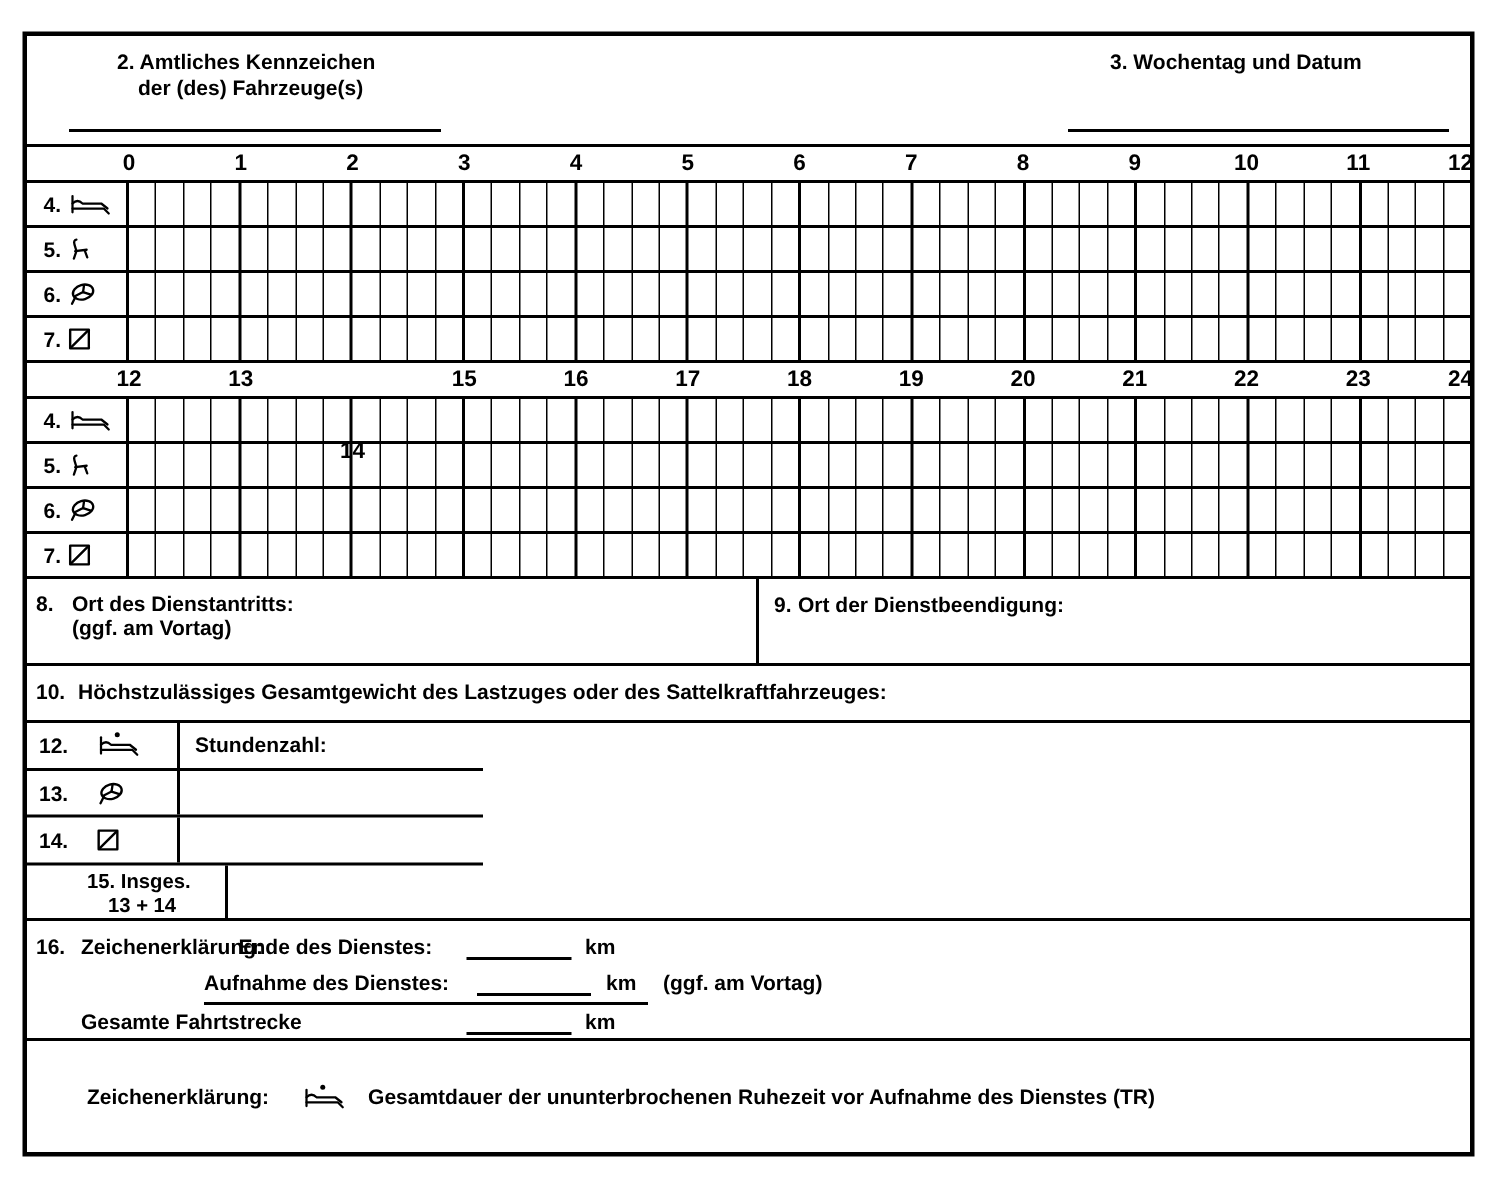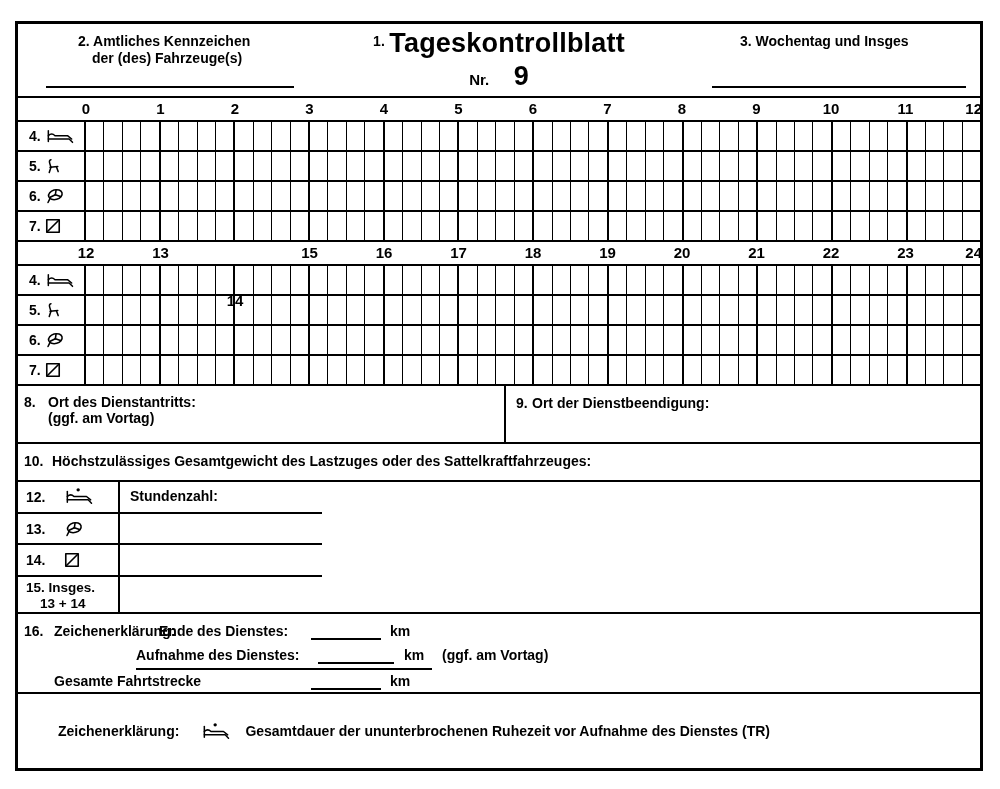--- a/index.html
+++ b/index.html
@@ -52,21 +52,21 @@
   .box9{flex:1;padding-top:9px;}
   .box9 .frow .fnum{flex:0 0 26px;padding-left:10px;}
   .row10{height:38px;padding-top:9px;}
   .row10a{height:34px;padding-top:7px;}
 
   
   .row11{height:132px;display:flex;padding:0;}
   .box11{flex:1;border-right:2.5px solid #000;padding-top:9px;}
   .sumtable{flex:0 0 304px;display:flex;flex-direction:column;}
   .sumrow{display:flex;border-bottom:2.5px solid #000;flex:1;}
-  .sumrow:last-child{border-bottom:none;}
+  .sumrow:last-child{border-bottom:none;margin-left:32px;}
   .sumrow .key{flex:0 0 102px;border-right:2.5px solid #000;display:flex;align-items:center;
     padding-left:8px;font-size:14px;position:relative;}
   .sumrow .key .num{width:34px;}
   .sumrow .key .ic{position:absolute;left:46px;}
   .sumrow .key.txt2{display:block;padding-top:3px;font-size:13.5px;line-height:16px;}
   .sumrow .key.txt2 .l2{padding-left:14px;}
   .sumrow .val{flex:1;padding:6px 0 0 10px;font-size:14px;}
 
   
   .row16{height:80px;font-size:14px;}
@@ -90,31 +90,23 @@
 <body>
 
 <div class="form">
 
   <div class="sect header">
     <div class="h-left">
       <div><span>2.</span>
         <span>Amtliches Kennzeichen</span></div>
       <div class="l2">der (des) Fahrzeuge(s)</div>
     </div>
-    <div class="h-center">
-      <div><span class="h-no">1.</span>
-        <span class="h-title">Tageskontrollblatt</span></div>
-      <div class="h-nrline">
-        <span class="h-nr">Nr.</span>
-        <span class="h-nrval">9</span>
-      </div>
-    </div>
     <div class="h-right">
       <span>3.</span>
-      <span>Wochentag und Insges</span>
+      <span>Wochentag und Datum</span>
     </div>
     <div class="uline left"></div>
     <div class="uline right"></div>
   </div>
 
   <div class="sect scale">
     <div class="scale-area" id="scale-am">
         <span class="hour-num" style="left: 0%;">0</span>
         <span class="hour-num" style="left: 8.33333%;">1</span>
         <span class="hour-num" style="left: 16.6667%;">2</span>

